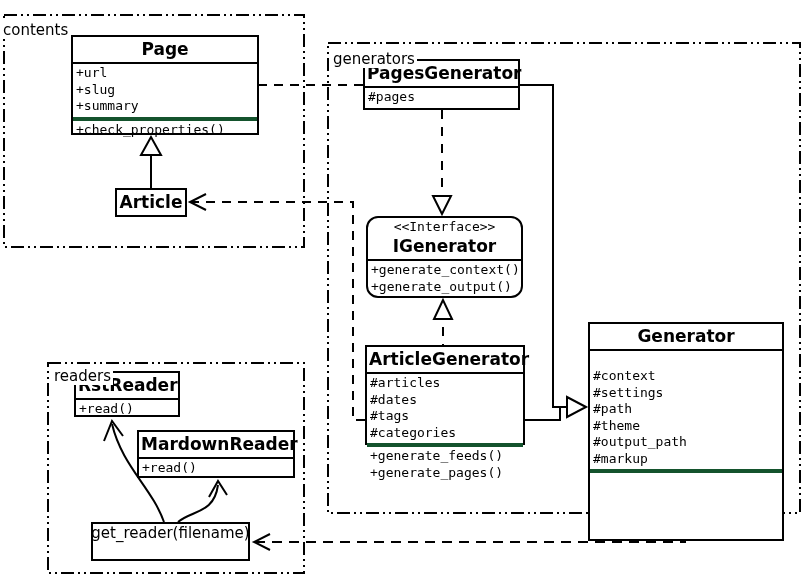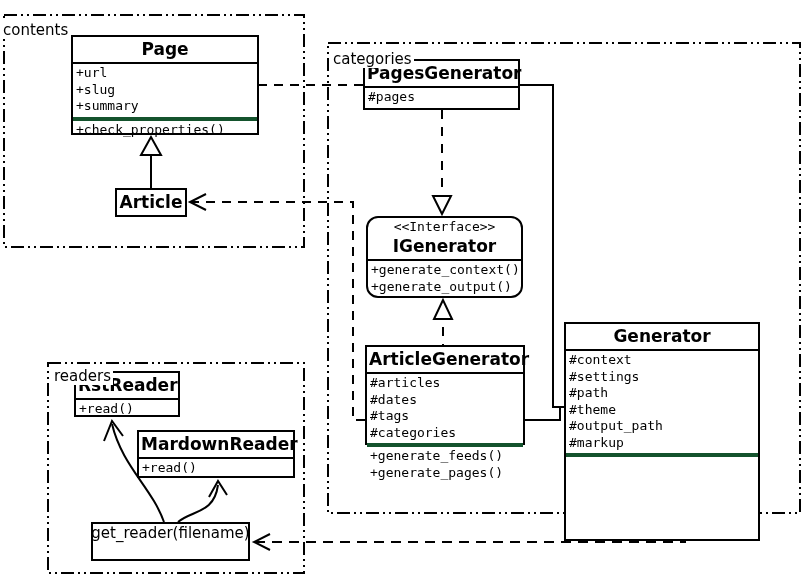--- a/index.html
+++ b/index.html
@@ -107,21 +107,21 @@
       <path d="M 104,441 L 112,421 L 123,436" fill="none" stroke="#000" stroke-width="2"></path>
     </g>
 
     <g>
       <path d="M 178,522 C 192,510 214,514 218,485" fill="none" stroke="#000" stroke-width="2"></path>
       <path d="M 209,497 L 218,481 L 227,495" fill="none" stroke="#000" stroke-width="2"></path>
     </g>
   </svg>
 
   <div class="pkg-label" style="left:1px; top:0px;">contents</div>
-  <div class="pkg-label" style="left:331px; top:29px;">categories</div>
+  <div class="pkg-label" style="left:331px; top:29px;">generators</div>
   <div class="pkg-label" style="left:52px; top:346px;">readers</div>
 
   <div class="uml-box" style="left:71px; top:35px; width:188px; height:100px;">
     <div class="uml-title sep">Page</div>
     <div class="compartment sep">
       <div class="mline">+url</div>
       <div class="mline">+slug</div>
       <div class="mline">+summary</div>
     </div>
     <div class="compartment">
@@ -158,21 +158,21 @@
       <div class="mline">#dates</div>
       <div class="mline">#tags</div>
       <div class="mline">#categories</div>
     </div>
     <div class="compartment">
       <div class="mline">+generate_feeds()</div>
       <div class="mline">+generate_pages()</div>
     </div>
   </div>
 
-  <div class="uml-box" style="left:564px; top:322px; width:196px; height:219px;">
+  <div class="uml-box" style="left:588px; top:322px; width:196px; height:219px;gap:16px;">
     <div class="uml-title sep">Generator</div>
     <div class="compartment sep">
       <div class="mline">#context</div>
       <div class="mline">#settings</div>
       <div class="mline">#path</div>
       <div class="mline">#theme</div>
       <div class="mline">#output_path</div>
       <div class="mline">#markup</div>
     </div>
   </div>

